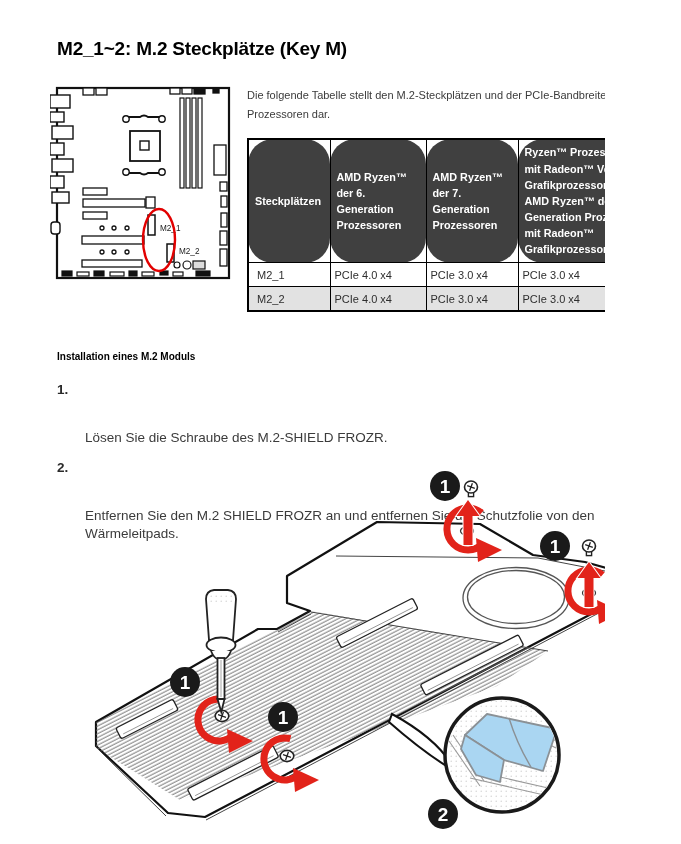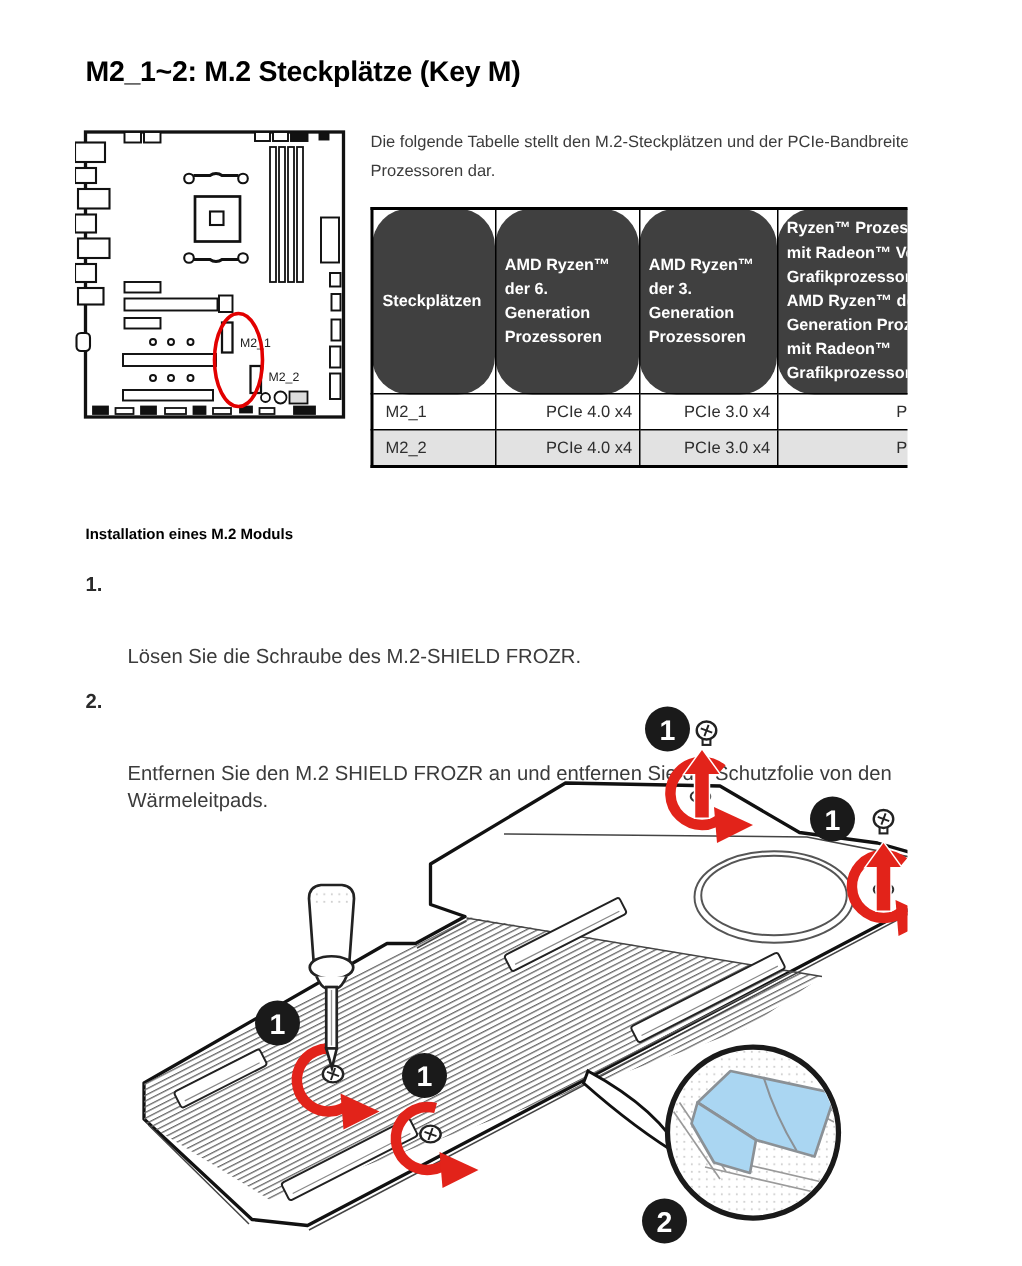--- a/index.html
+++ b/index.html
@@ -8,21 +8,21 @@
   .abs{position:absolute;}
   #title{left:57px;top:38px;font-size:19px;font-weight:bold;color:#000;letter-spacing:-0.2px;}
   #intro{left:247px;top:86px;width:412px;font-size:11px;line-height:19px;color:#3b3b3b;}
   #mb-diagram{left:50px;top:85px;}
   
   #bw-table{position:absolute;left:247px;top:138px;border-collapse:collapse;table-layout:fixed;width:412px;}
   #bw-table th,#bw-table td{border:1.5px solid #000;}
   #bw-table{border:2px solid #000;}
   #bw-table th{background:#404040;color:#fff;font-size:10.8px;font-weight:bold;text-align:left;
                vertical-align:middle;padding:4px 6px;line-height:1.5;height:114px;border-radius:25px;}
-  #bw-table td{font-size:11px;color:#2e2e2e;height:21px;padding:1px 4px;text-align:right;}
+  #bw-table td{font-size:11px;color:#2e2e2e;height:21px;padding:1px 4px;text-align:left;}
   #bw-table td.slot{text-align:left;padding-left:8px;}
   #bw-table tr.alt td{background:#e2e2e2;}
   #install-h{left:57px;top:351px;font-size:10px;font-weight:bold;color:#000;}
   #steps{left:57px;top:381px;width:545px;}
   .step{display:flex;margin-bottom:11px;font-size:13.5px;line-height:18.5px;color:#3b3b3b;}
   .step .num{width:28px;font-weight:bold;color:#2a2a2a;flex:none;}
   .step .txt{width:512px;margin-top:48px;}
   #illu{left:0;top:450px;}
   svg text{font-family:"Liberation Sans",sans-serif;}
   .badge-num{font-size:19px;font-weight:bold;fill:#fff;text-anchor:middle;}
@@ -134,21 +134,21 @@
     <colgroup>
         <col style="width:82px">
         <col style="width:96px">
         <col style="width:92px">
         <col style="width:142px">
       </colgroup>
     <thead>
       <tr>
         <th>Steckplätzen</th>
         <th>AMD Ryzen™ der 6. Generation Prozessoren</th>
-        <th>AMD Ryzen™ der 3. Generation Prozessoren</th>
+        <th>AMD Ryzen™ der 7. Generation Prozessoren</th>
         <th>Ryzen™ Prozessoren mit Radeon™ Vega Grafikprozessor und AMD Ryzen™ der 2. Generation Prozessoren mit Radeon™ Grafikprozessor</th>
       </tr>
     </thead>
     <tbody>
       <tr>
         <td class="slot">M2_1</td>
         <td>PCIe 4.0 x4</td>
         <td>PCIe 3.0 x4</td>
         <td>PCIe 3.0 x4</td>
       </tr>

